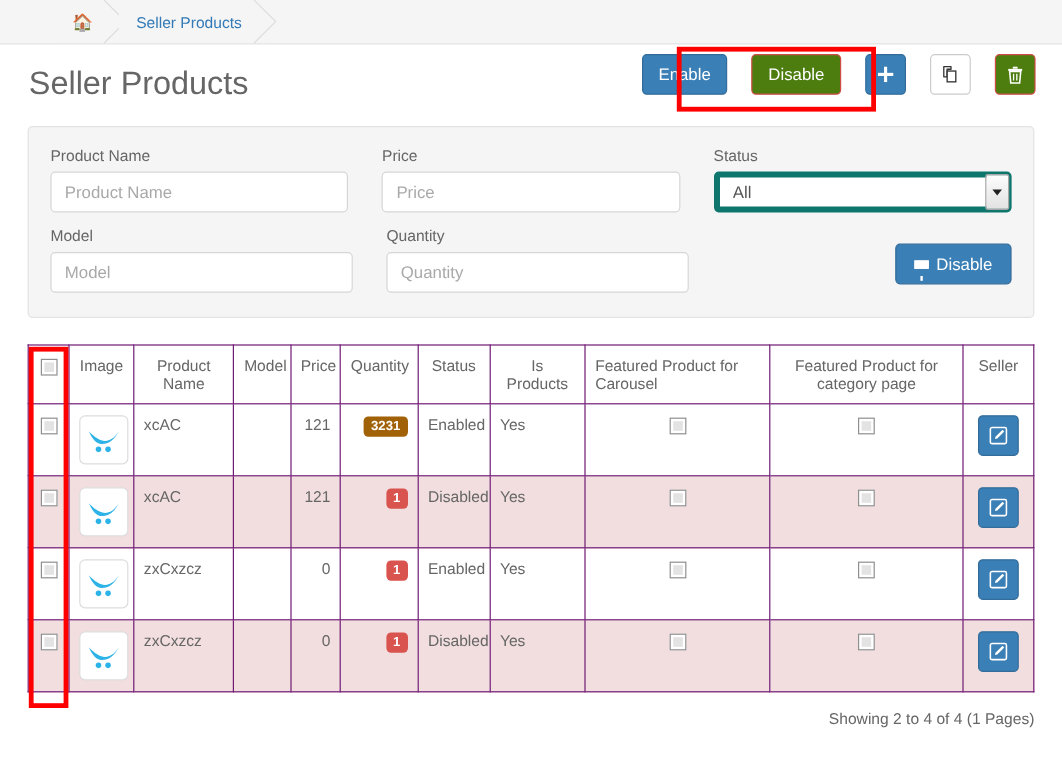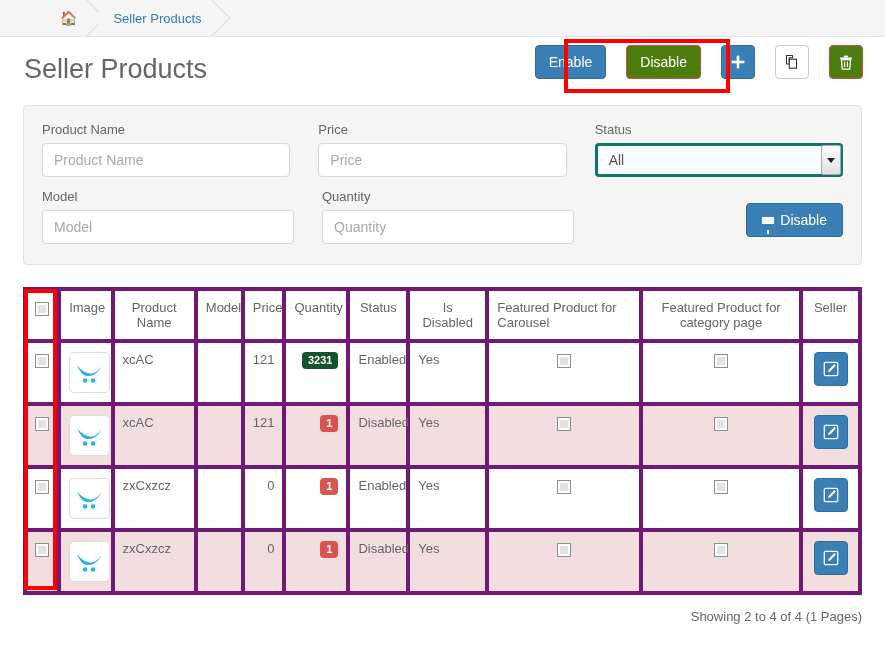--- a/index.html
+++ b/index.html
@@ -118,21 +118,21 @@
     padding: 0 11px;
     font-size: 14px;
     color: #555555;
     font-family: "Liberation Sans", sans-serif;
   }
   .form-control::placeholder { color: #a9a9a9; }
   .select-wrap { position: relative; width: 100%; }
   .select-wrap select {
     width: 100%;
     height: 34px;
-    border: 3px solid #0f766e;
+    border: 5px solid #0f766e;
     border-radius: 4px;
     background: #ffffff;
     padding: 0 30px 0 11px;
     font-size: 14px;
     color: #555555;
     font-family: "Liberation Sans", sans-serif;
     -webkit-appearance: none;
     appearance: none;
   }
   .select-arrow {
@@ -172,21 +172,21 @@
   }
 
   
   .table-wrap { margin: 22px 23px 0 23px; position: relative; }
   table.grid {
     width: 100%;
     border-collapse: collapse;
     table-layout: fixed;
   }
   table.grid th, table.grid td {
-    border: 4px solid #701a75;
+    border: 1px solid #701a75;
     font-size: 13px;
     font-weight: normal;
     color: #666666;
     vertical-align: top;
     padding: 9px 8px;
   }
   table.grid th { background: #ffffff; }
   table.grid td { height: 50px; }
   .c-check { width: 32px; text-align: center; padding-left: 0; padding-right: 0; }
   .c-image { width: 50px; }
@@ -227,21 +227,21 @@
     display: inline-block;
     min-width: 18px;
     padding: 3px 6px;
     border-radius: 4px;
     color: #ffffff;
     font-size: 11px;
     font-weight: bold;
     line-height: 1;
     text-align: center;
   }
-  .badge-green { background: #14532d; text-align: right; }
+  .badge-green { background: #a16207; text-align: right; }
   .badge-red   { background: #d9534f; }
   .btn-edit {
     width: 34px; height: 34px;
     background: #3a7fb5;
     border: 1px solid #336c9a;
     border-radius: 4px;
     display: inline-flex;
     align-items: center;
     justify-content: center;
     cursor: pointer;
@@ -348,21 +348,21 @@
       <tr>
         <th class="c-check">
           <span class="cb"></span>
         </th>
         <th class="c-image">Image</th>
         <th class="c-name">Product Name</th>
         <th class="c-model">Model</th>
         <th class="c-price">Price</th>
         <th class="c-qty">Quantity</th>
         <th class="c-status">Status</th>
-        <th class="c-appr">Is Disabled</th>
+        <th class="c-appr">Is Products</th>
         <th class="c-feat1">Featured Product for Carousel</th>
         <th class="c-feat2">Featured Product for category page</th>
         <th class="c-action">Seller</th>
       </tr>
     </thead>
     <tbody id="rows-body">
         <tr>
           <td class="c-check"><span class="cb"></span></td>
           <td class="c-image">
             <svg class="thumb" viewBox="0 0 44 44">

